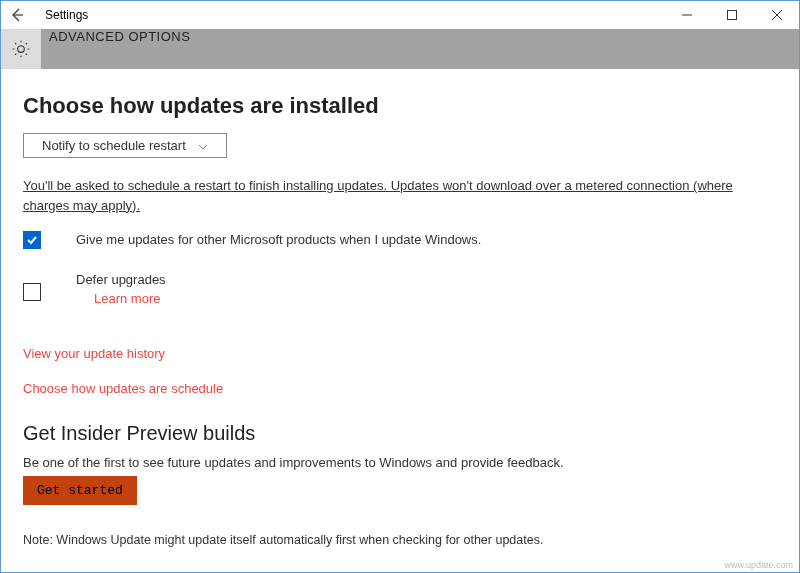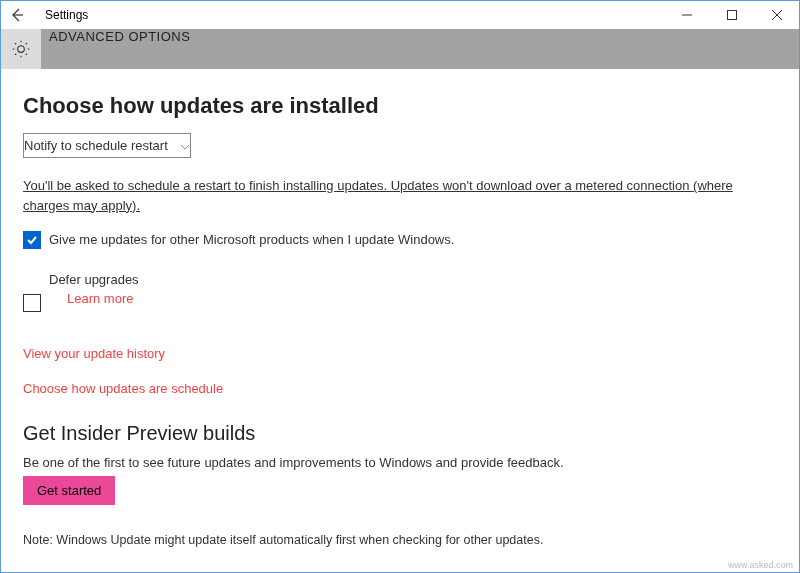--- a/index.html
+++ b/index.html
@@ -75,40 +75,41 @@
   h1.sec {
     font-weight: bold;
     font-size: 22px;
     margin: 8px 0 14px 0;
     color: #222;
   }
   .dropdown {
     display: inline-flex;
     align-items: center;
     border: 1px solid #888;
-    padding: 4px 0;
+    padding: 4px 18px;
     font-size: 13px;
     cursor: pointer;
     background: #fff;
     min-width: 160px;
     justify-content: space-between;
   }
   .dropdown .chev { margin-left: 12px; color: #888; }
   .para {
     margin: 18px 0 16px 0;
     font-size: 13px;
     line-height: 1.5;
     color: #333;
     max-width: 720px;
     text-decoration: underline;
   }
   .check-row {
     display: flex;
-    align-items: flex-end;
+    align-items: center;
     margin: 10px 0 14px 0;
+    gap: 27px;
   }
   .checkbox {
     width: 18px;
     height: 18px;
     border: 1px solid #333;
     display: inline-flex;
     align-items: center;
     justify-content: center;
     flex: 0 0 auto;
     cursor: pointer;
@@ -135,26 +136,27 @@
   .link.small { margin-left: 26px; margin-top: 2px; }
   .spacer { height: 14px; }
   h2.sec2 {
     font-weight: normal;
     font-size: 20px;
     margin: 26px 0 10px 0;
     color: #222;
   }
   .btn {
     display: inline-block;
-    background: #ec4899;
+    background: #c2410c;
     border: none;
     padding: 7px 14px;
     font-size: 13px;
     cursor: pointer;
     margin-top: 6px;
+    font-family: Liberation Mono, monospace;
   }
   .note {
     margin-top: 28px;
     font-size: 12.5px;
     color: #333;
   }
   .watermark {
     position: absolute;
     bottom: 2px;
     right: 6px;
@@ -240,13 +242,13 @@
   <div style="height:8px;"></div>
   <span class="link">Choose how updates are schedule</span>
 
   <h2 class="sec2">Get Insider Preview builds</h2>
   <div style="font-size:13px;">Be one of the first to see future updates and improvements to Windows and provide feedback.</div>
   <button class="btn">Get started</button>
 
   <div class="note">Note: Windows Update might update itself automatically first when checking for other updates.</div>
 </div>
 
-<div class="watermark">www.asked.com</div>
+<div class="watermark">www.update.com</div>
 
 </body></html>

